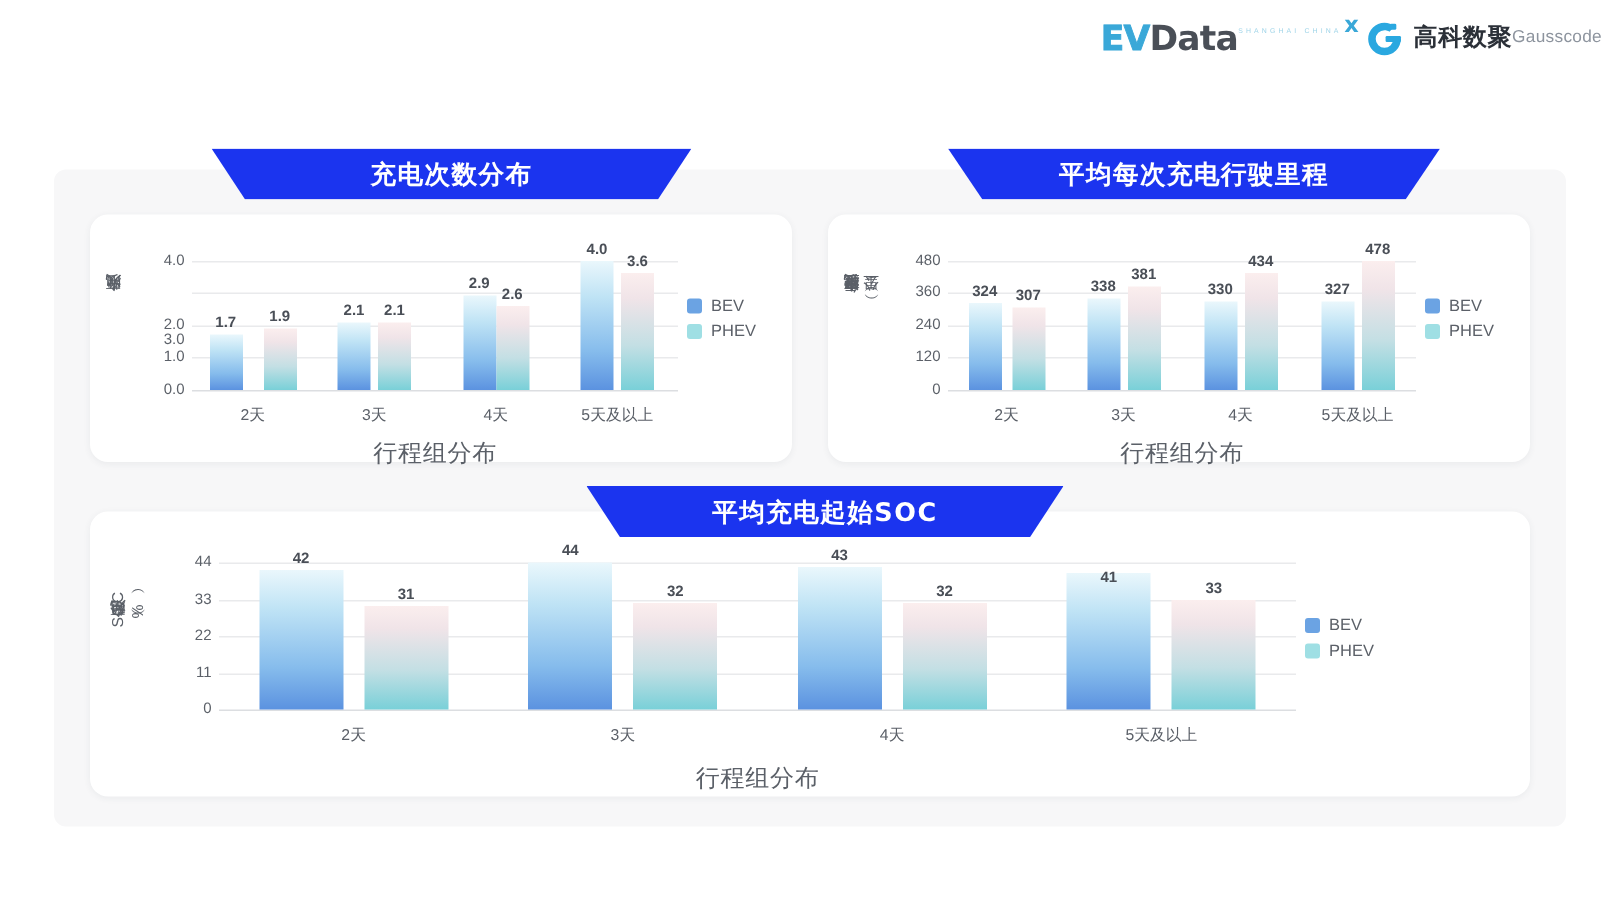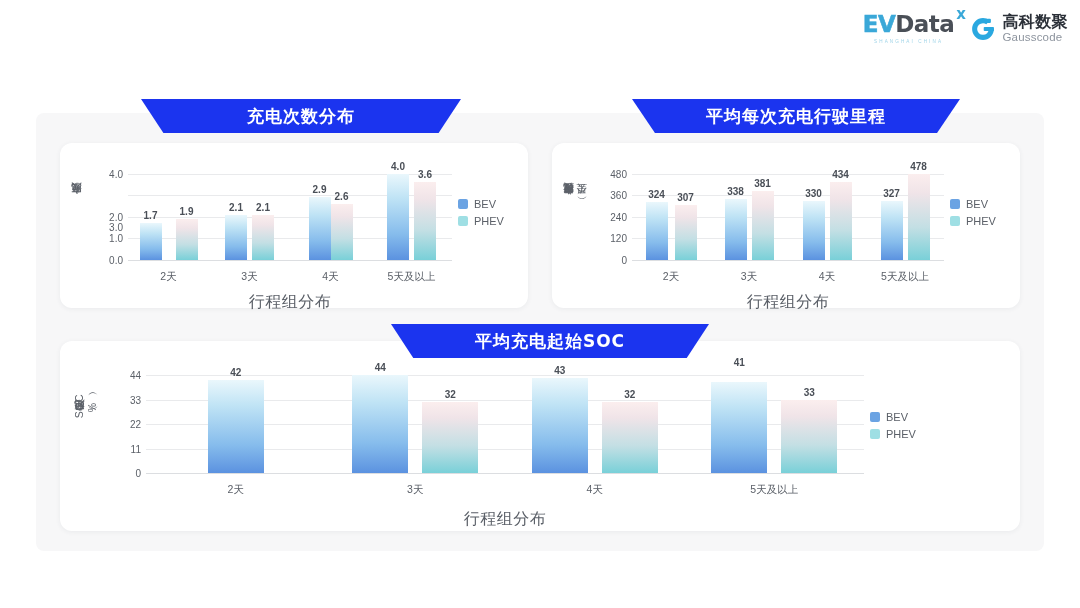--- a/index.html
+++ b/index.html
@@ -15,21 +15,21 @@
   #root { position: relative; width: 1080px; height: 608px; }
 
   
   .logo-bar {
     position: absolute;
     top: 13px; right: 12px;
     display: flex;
     align-items: center;
     gap: 16px;
   }
-  .evdata-logo { position: relative; display: flex; flex-direction: column; align-items: center; }
+  .evdata-logo { position: relative; display: flex; align-items: flex-start; }
   .evdata-wordmark {
     font-family: "DejaVu Sans", sans-serif;
     font-size: 23px;
     font-weight: 700;
     letter-spacing: -0.5px;
     color: #4a4f57;
     line-height: 1;
   }
   .evdata-wordmark .ev {
     color: #3aa8d8;
@@ -45,21 +45,21 @@
   }
   .evdata-sub {
     font-size: 4.6px;
     letter-spacing: 2.1px;
     color: #9fd4e8;
     margin-top: 3px;
     font-family: "Liberation Sans", sans-serif;
   }
   .gauss-logo { display: flex; align-items: center; gap: 6px; }
   .gauss-mark { width: 26px; height: 26px; flex: none; }
-  .gauss-text { display: flex; flex-direction: column; line-height: 1; }
+  .gauss-text { display: flex; flex-direction: row; line-height: 1; }
   .gauss-cn {
     font-size: 16px;
     font-weight: 700;
     color: #2b3038;
     letter-spacing: 0.4px;
   }
   .gauss-en {
     font-size: 11.5px;
     color: #8d949e;
     letter-spacing: 0.2px;
@@ -463,20 +463,24 @@
             <div class="ytick" style="top: 83.2174px;">22</div>
             <div class="ytick" style="top: 58.8261px;">33</div>
             <div class="ytick" style="top: 34.4348px;">44</div>
           </div>
           <div class="bars" style="top: 30px; height: 102px;">
             <div class="group" style="gap: 14px;">
               <div class="bar-wrap" style="width: 56px;">
                 <div class="bar bev" style="height: 93.1304px;"></div>
                 <div class="bar-value" style="bottom: 95.1304px;">42</div>
               </div>
+              <div class="bar-wrap" style="width: 56px;">
+                <div class="bar phev" style="height: 68.7391px;"></div>
+                <div class="bar-value" style="bottom: 70.7391px;">31</div>
+              </div>
             </div>
             <div class="group" style="gap: 14px;">
               <div class="bar-wrap" style="width: 56px;">
                 <div class="bar bev" style="height: 97.5652px;"></div>
                 <div class="bar-value" style="bottom: 99.5652px;">44</div>
               </div>
               <div class="bar-wrap" style="width: 56px;">
                 <div class="bar phev" style="height: 70.9565px;"></div>
                 <div class="bar-value" style="bottom: 72.9565px;">32</div>
               </div>
@@ -487,21 +491,21 @@
                 <div class="bar-value" style="bottom: 97.3478px;">43</div>
               </div>
               <div class="bar-wrap" style="width: 56px;">
                 <div class="bar phev" style="height: 70.9565px;"></div>
                 <div class="bar-value" style="bottom: 72.9565px;">32</div>
               </div>
             </div>
             <div class="group" style="gap: 14px;">
               <div class="bar-wrap" style="width: 56px;">
                 <div class="bar bev" style="height: 90.913px;"></div>
-                <div class="bar-value" style="bottom: 105px;">41</div>
+                <div class="bar-value" style="bottom: 82px;">41</div>
               </div>
               <div class="bar-wrap" style="width: 56px;">
                 <div class="bar phev" style="height: 73.1739px;"></div>
                 <div class="bar-value" style="bottom: 75.1739px;">33</div>
               </div>
             </div>
           </div>
           <div class="xticks" style="top: 142px;">
             <div class="xtick">2天</div>
             <div class="xtick">3天</div>

